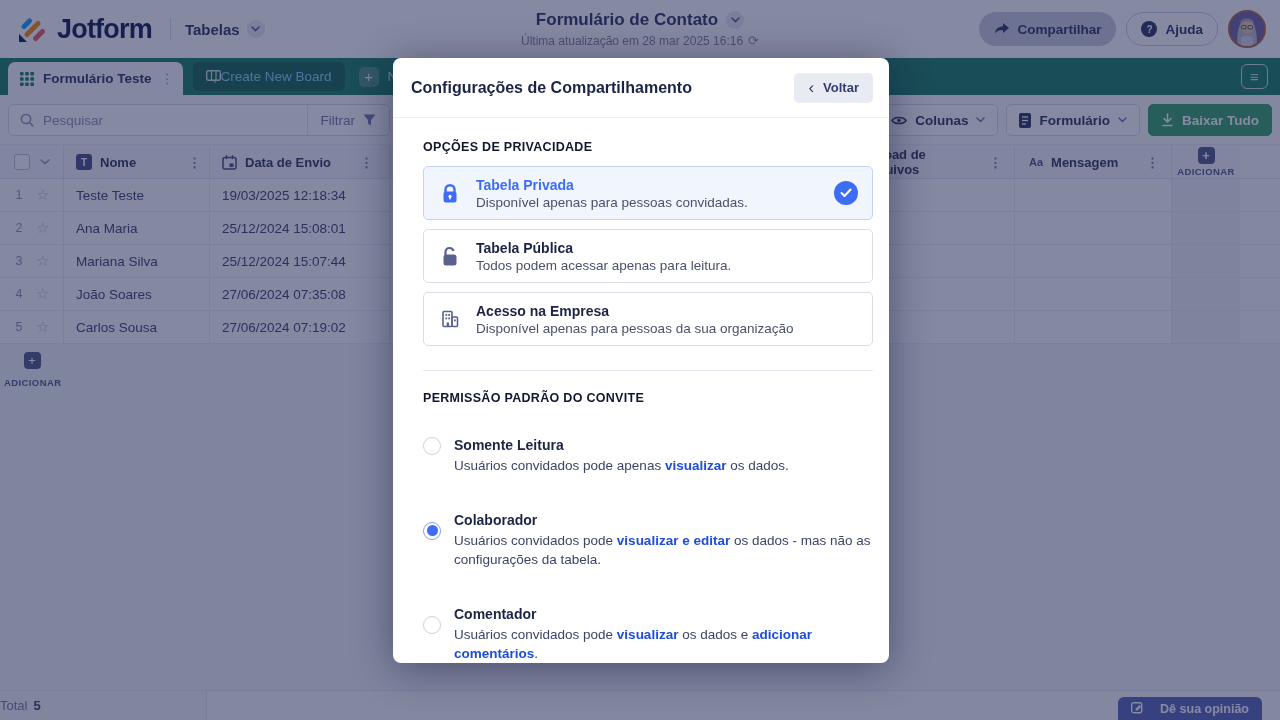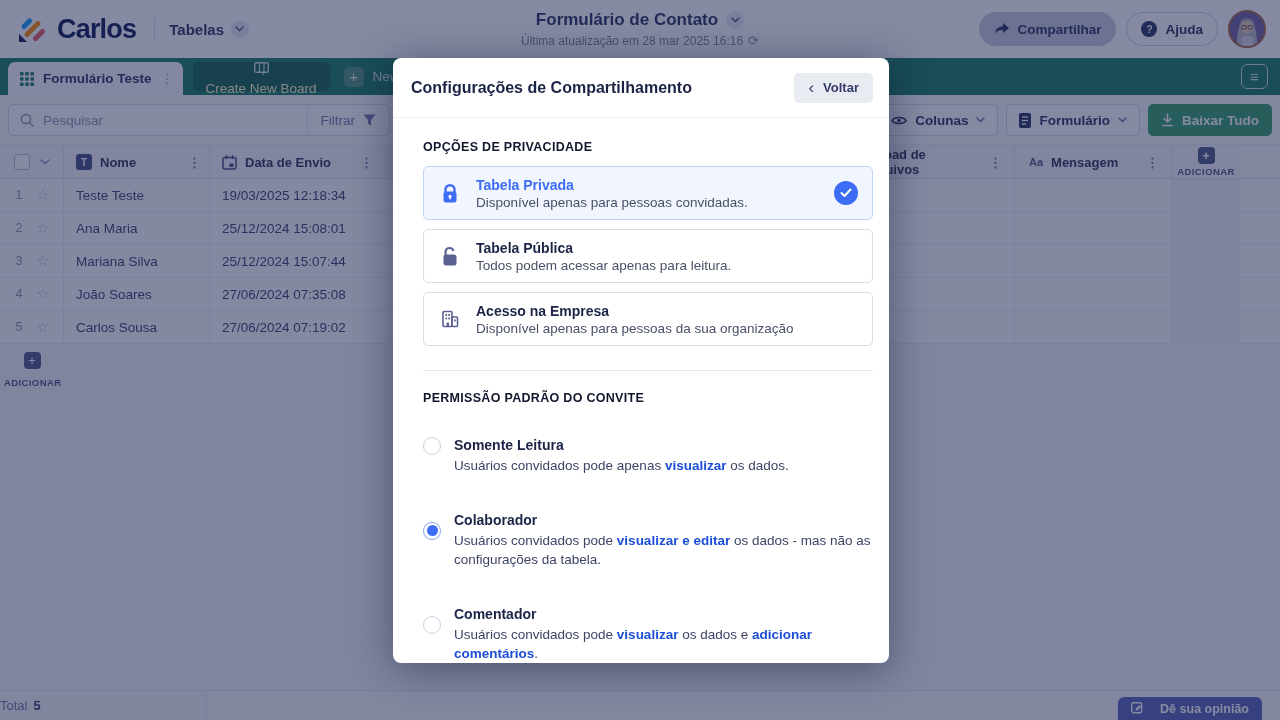--- a/index.html
+++ b/index.html
@@ -22,21 +22,21 @@
   .topbar-right { margin-left:auto; display:flex; align-items:center; gap:10px; padding-right:14px; }
   .share-btn { display:flex; align-items:center; gap:8px; background:#c9cdde; border:none; border-radius:17px; height:34px; padding:0 15px; font-size:13.5px; font-weight:600; color:#252d5b; cursor:pointer; font-family:inherit; }
   .help-btn { display:flex; align-items:center; gap:8px; background:transparent; border:1px solid #c9cdde; border-radius:17px; height:34px; padding:0 14px; font-size:13.5px; font-weight:600; color:#252d5b; cursor:pointer; font-family:inherit; }
   .q-circle { width:16px; height:16px; border-radius:50%; background:#252d5b; color:#fff; font-size:10px; font-weight:700; display:flex; align-items:center; justify-content:center; }
   .avatar { width:38px; height:38px; border-radius:50%; border:2px solid #a5673f; overflow:hidden; background:#6b5d9e; cursor:pointer; }
 
   
   .tabbar { position:absolute; top:58px; left:0; right:0; height:37px; background:#117a5c; display:flex; align-items:flex-end; padding-left:8px; }
   .tab-active { height:33px; background:#fbfbfe; border-radius:7px 7px 0 0; display:flex; align-items:center; gap:9px; padding:0 9px 0 12px; font-size:13.5px; font-weight:600; color:#252d5b; cursor:pointer; }
   .tab-kebab { color:#b9bed6; font-size:13px; font-weight:700; cursor:pointer; }
-  .tab-board { align-self:center; margin-left:10px; display:flex; align-items:center; gap:6px; background:#0c6048; border:none; border-radius:6px; height:29px; padding:0 13px; font-size:13.5px; color:#fef9c3; cursor:pointer; font-family:inherit;flex-direction:column; }
+  .tab-board { align-self:center; margin-left:10px; display:flex; align-items:center; gap:0; background:#0c6048; border:none; border-radius:6px; height:29px; padding:0 13px; font-size:13.5px; color:#7dd3fc; cursor:pointer; font-family:inherit; }
   .tab-new { align-self:center; margin-left:14px; display:flex; align-items:center; gap:9px; background:transparent; border:none; font-size:13.5px; color:#d6e7e0; cursor:pointer; font-family:inherit; }
   .plus-sq { width:20px; height:20px; border-radius:5px; background:#4a9078; color:#eaf4f0; font-size:15px; display:flex; align-items:center; justify-content:center; }
   .hamburger { margin-left:auto; margin-right:12px; align-self:center; width:27px; height:25px; border:1.5px solid #cfe0da; border-radius:6px; color:#cfe0da; font-size:15px; font-weight:700; display:flex; align-items:center; justify-content:center; cursor:pointer; background:transparent; }
 
   
   .toolbar { position:absolute; top:95px; left:0; right:0; height:50px; background:#fafafd; border-bottom:1px solid #e9ebf3; }
   .search-wrap { position:absolute; left:8px; top:9px; width:382px; height:32px; background:#fff; border:1px solid #d7dae8; border-radius:5px; display:flex; align-items:center; }
   .search-wrap input { flex:1; border:none; outline:none; font-size:13.5px; color:#343c6a; font-family:inherit; background:transparent; min-width:0; }
   .search-wrap input::placeholder { color:#8a92b5; }
   .mag { margin:0 9px 0 11px; }
@@ -118,21 +118,21 @@
 <div class="topbar">
   <div class="logo-area">
     <span>
       <svg width="32" height="32" viewBox="0 0 32 32">
         <path d="M3 21 L11 29 L3 29 Z" fill="#0a1551"></path>
         <line x1="8" y1="13.5" x2="13.5" y2="8" stroke="#0f9bff" stroke-width="5" stroke-linecap="round"></line>
         <line x1="11" y1="21.5" x2="22" y2="10.5" stroke="#ff8a00" stroke-width="5" stroke-linecap="round"></line>
         <line x1="19.5" y1="25.5" x2="26.5" y2="18.5" stroke="#e4555f" stroke-width="5" stroke-linecap="round"></line>
       </svg>
     </span>
-    <span class="wordmark">Carlos</span>
+    <span class="wordmark">Jotform</span>
   </div>
   <div class="nav-divider"></div>
   <div class="tabelas-nav">
     <span>Tabelas</span>
     <span class="chev-circle">
       <svg width="9" height="6" viewBox="0 0 9 6">
           <polyline points="1,1 4.5,4.5 8,1" fill="none" stroke="#565e86" stroke-width="1.6" stroke-linecap="round"></polyline>
         </svg>
     </span>
   </div>

